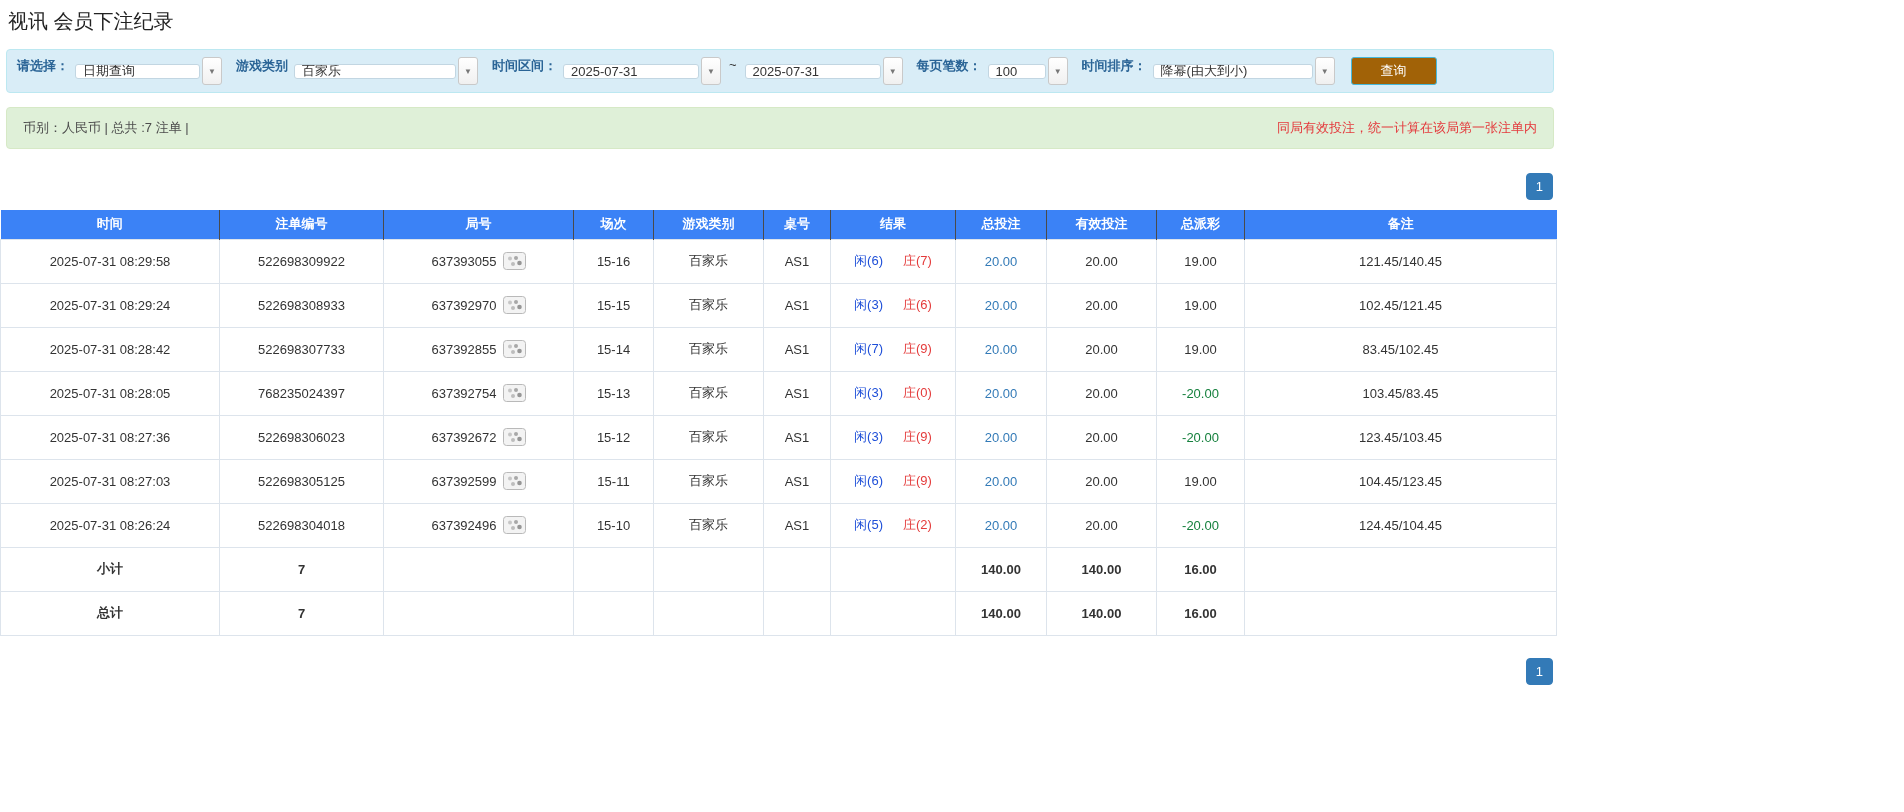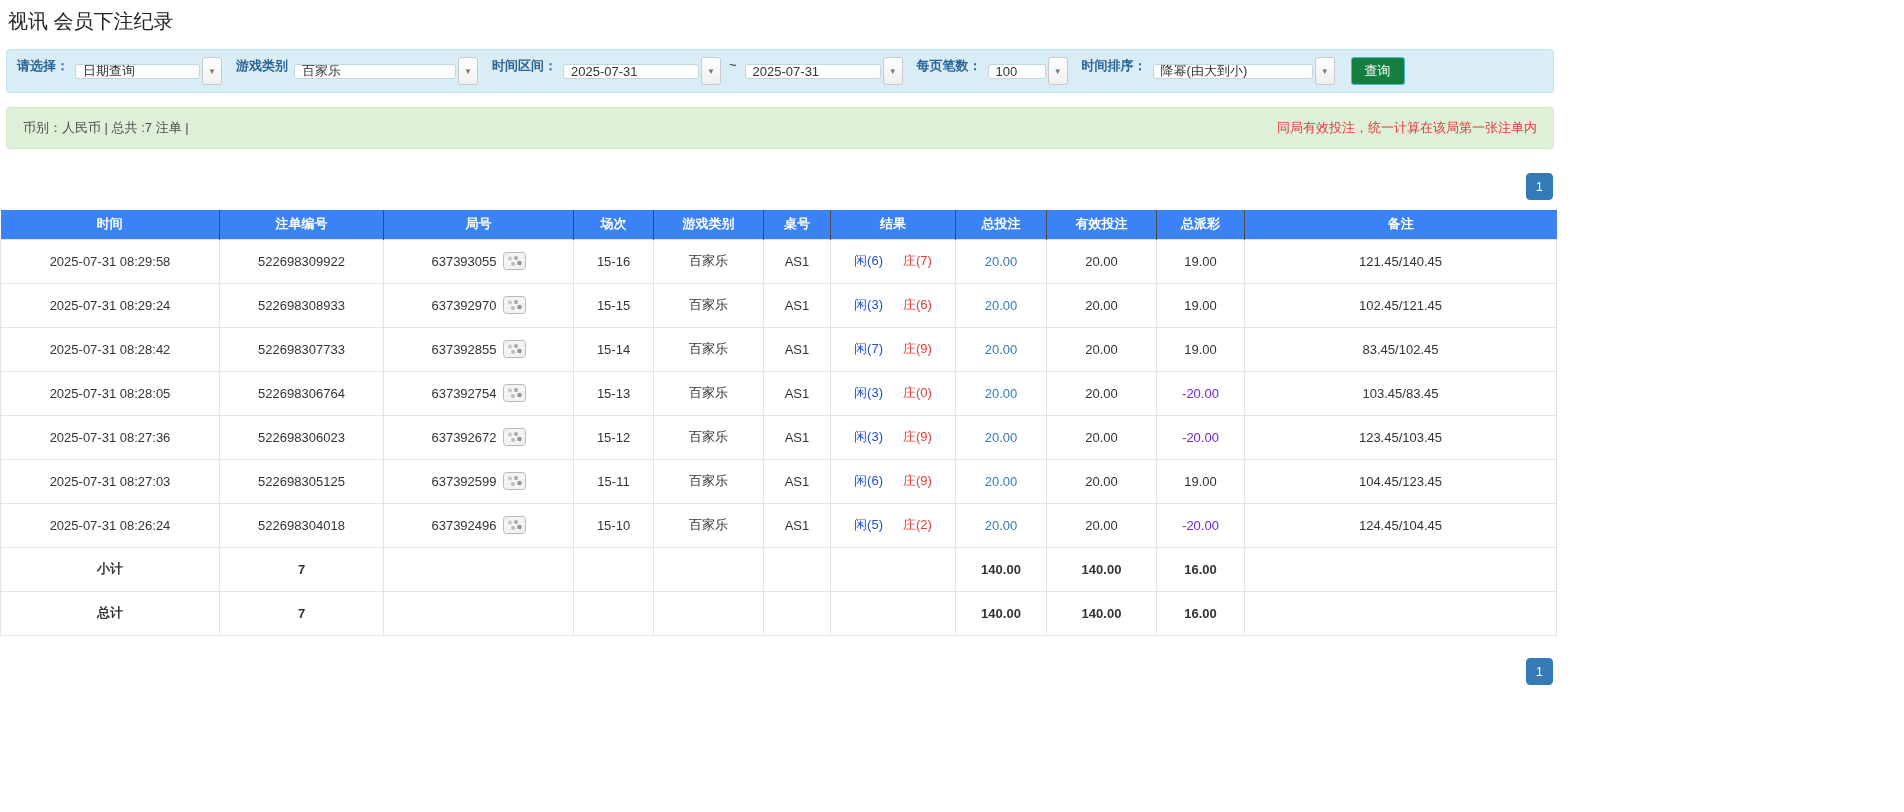--- a/index.html
+++ b/index.html
@@ -43,22 +43,22 @@
     color: #777; font-size: 8px; cursor: pointer;
   }
   .w-select { width: 125px; }
   .w-game { width: 162px; }
   .w-date { width: 136px; }
   .w-size { width: 58px; }
   .w-sort { width: 160px; }
   .tilde { color: #333; margin: 0 2px; }
   .search-btn {
     margin-left: 10px;
-    background: #15803d; border: 1px solid #46b8da; color: #fff;
-    height: 28px; padding: 0 13px; border-radius: 3px;
+    background: #a16207; border: 1px solid #46b8da; color: #fff;
+    height: 28px; padding: 0 29px; border-radius: 3px;
     font-size: 13px; cursor: pointer;
     font-family: "Liberation Sans", sans-serif;
   }
 
   
   .summary-bar {
     margin: 14px 0 0 6px;
     width: 1548px;
     background: #dff0d8;
     border: 1px solid #d6e9c6;
@@ -95,21 +95,21 @@
     border: 1px solid #dde4ec;
     background: #fff;
     font-size: 13px; color: #333;
     overflow: hidden; white-space: nowrap;
   }
   .round-wrap { display: inline-flex; align-items: center; gap: 6px; }
   .round-icon { display: inline-flex; cursor: pointer; }
   .player { color: #1e4fd8; margin-right: 20px; }
   .banker { color: #e43b3b; }
   .bet-link { color: #337ab7; text-decoration: none; cursor: pointer; }
-  .payout.neg { color: #6d28d9; }
+  .payout.neg { color: #15803d; }
 
   tr.summary-row td {
     background: #9d9d9d; color: #fff; font-weight: bold;
     height: 31px; text-align: center;
     border: 2px solid #fff; font-size: 13px;
   }
 </style>
 </head>
 <body>
 
@@ -272,21 +272,21 @@
     <td>
       <span class="player">闲(7)</span><span class="banker">庄(9)</span>
     </td>
     <td><a class="bet-link">20.00</a></td>
     <td><span>20.00</span></td>
     <td><span class="payout">19.00</span></td>
     <td><span>83.45/102.45</span></td>
   </tr>
       <tr>
     <td><span>2025-07-31 08:28:05</span></td>
-    <td><span>522698306764</span></td>
+    <td><span>768235024397</span></td>
     <td>
       <span class="round-wrap">
         <span>637392754</span>
         <span class="round-icon">
           <svg width="23" height="18" viewBox="0 0 23 18">
             <rect x="0.5" y="0.5" width="22" height="17" rx="3" fill="#f3f3f3" stroke="#b9b9b9"></rect>
             <circle cx="7" cy="6.5" r="2" fill="#c6c6c6"></circle>
             <circle cx="13" cy="6" r="2" fill="#a8a8a8"></circle>
             <circle cx="10" cy="12" r="2" fill="#bdbdbd"></circle>
             <circle cx="16.5" cy="11" r="2.3" fill="#969696"></circle>

